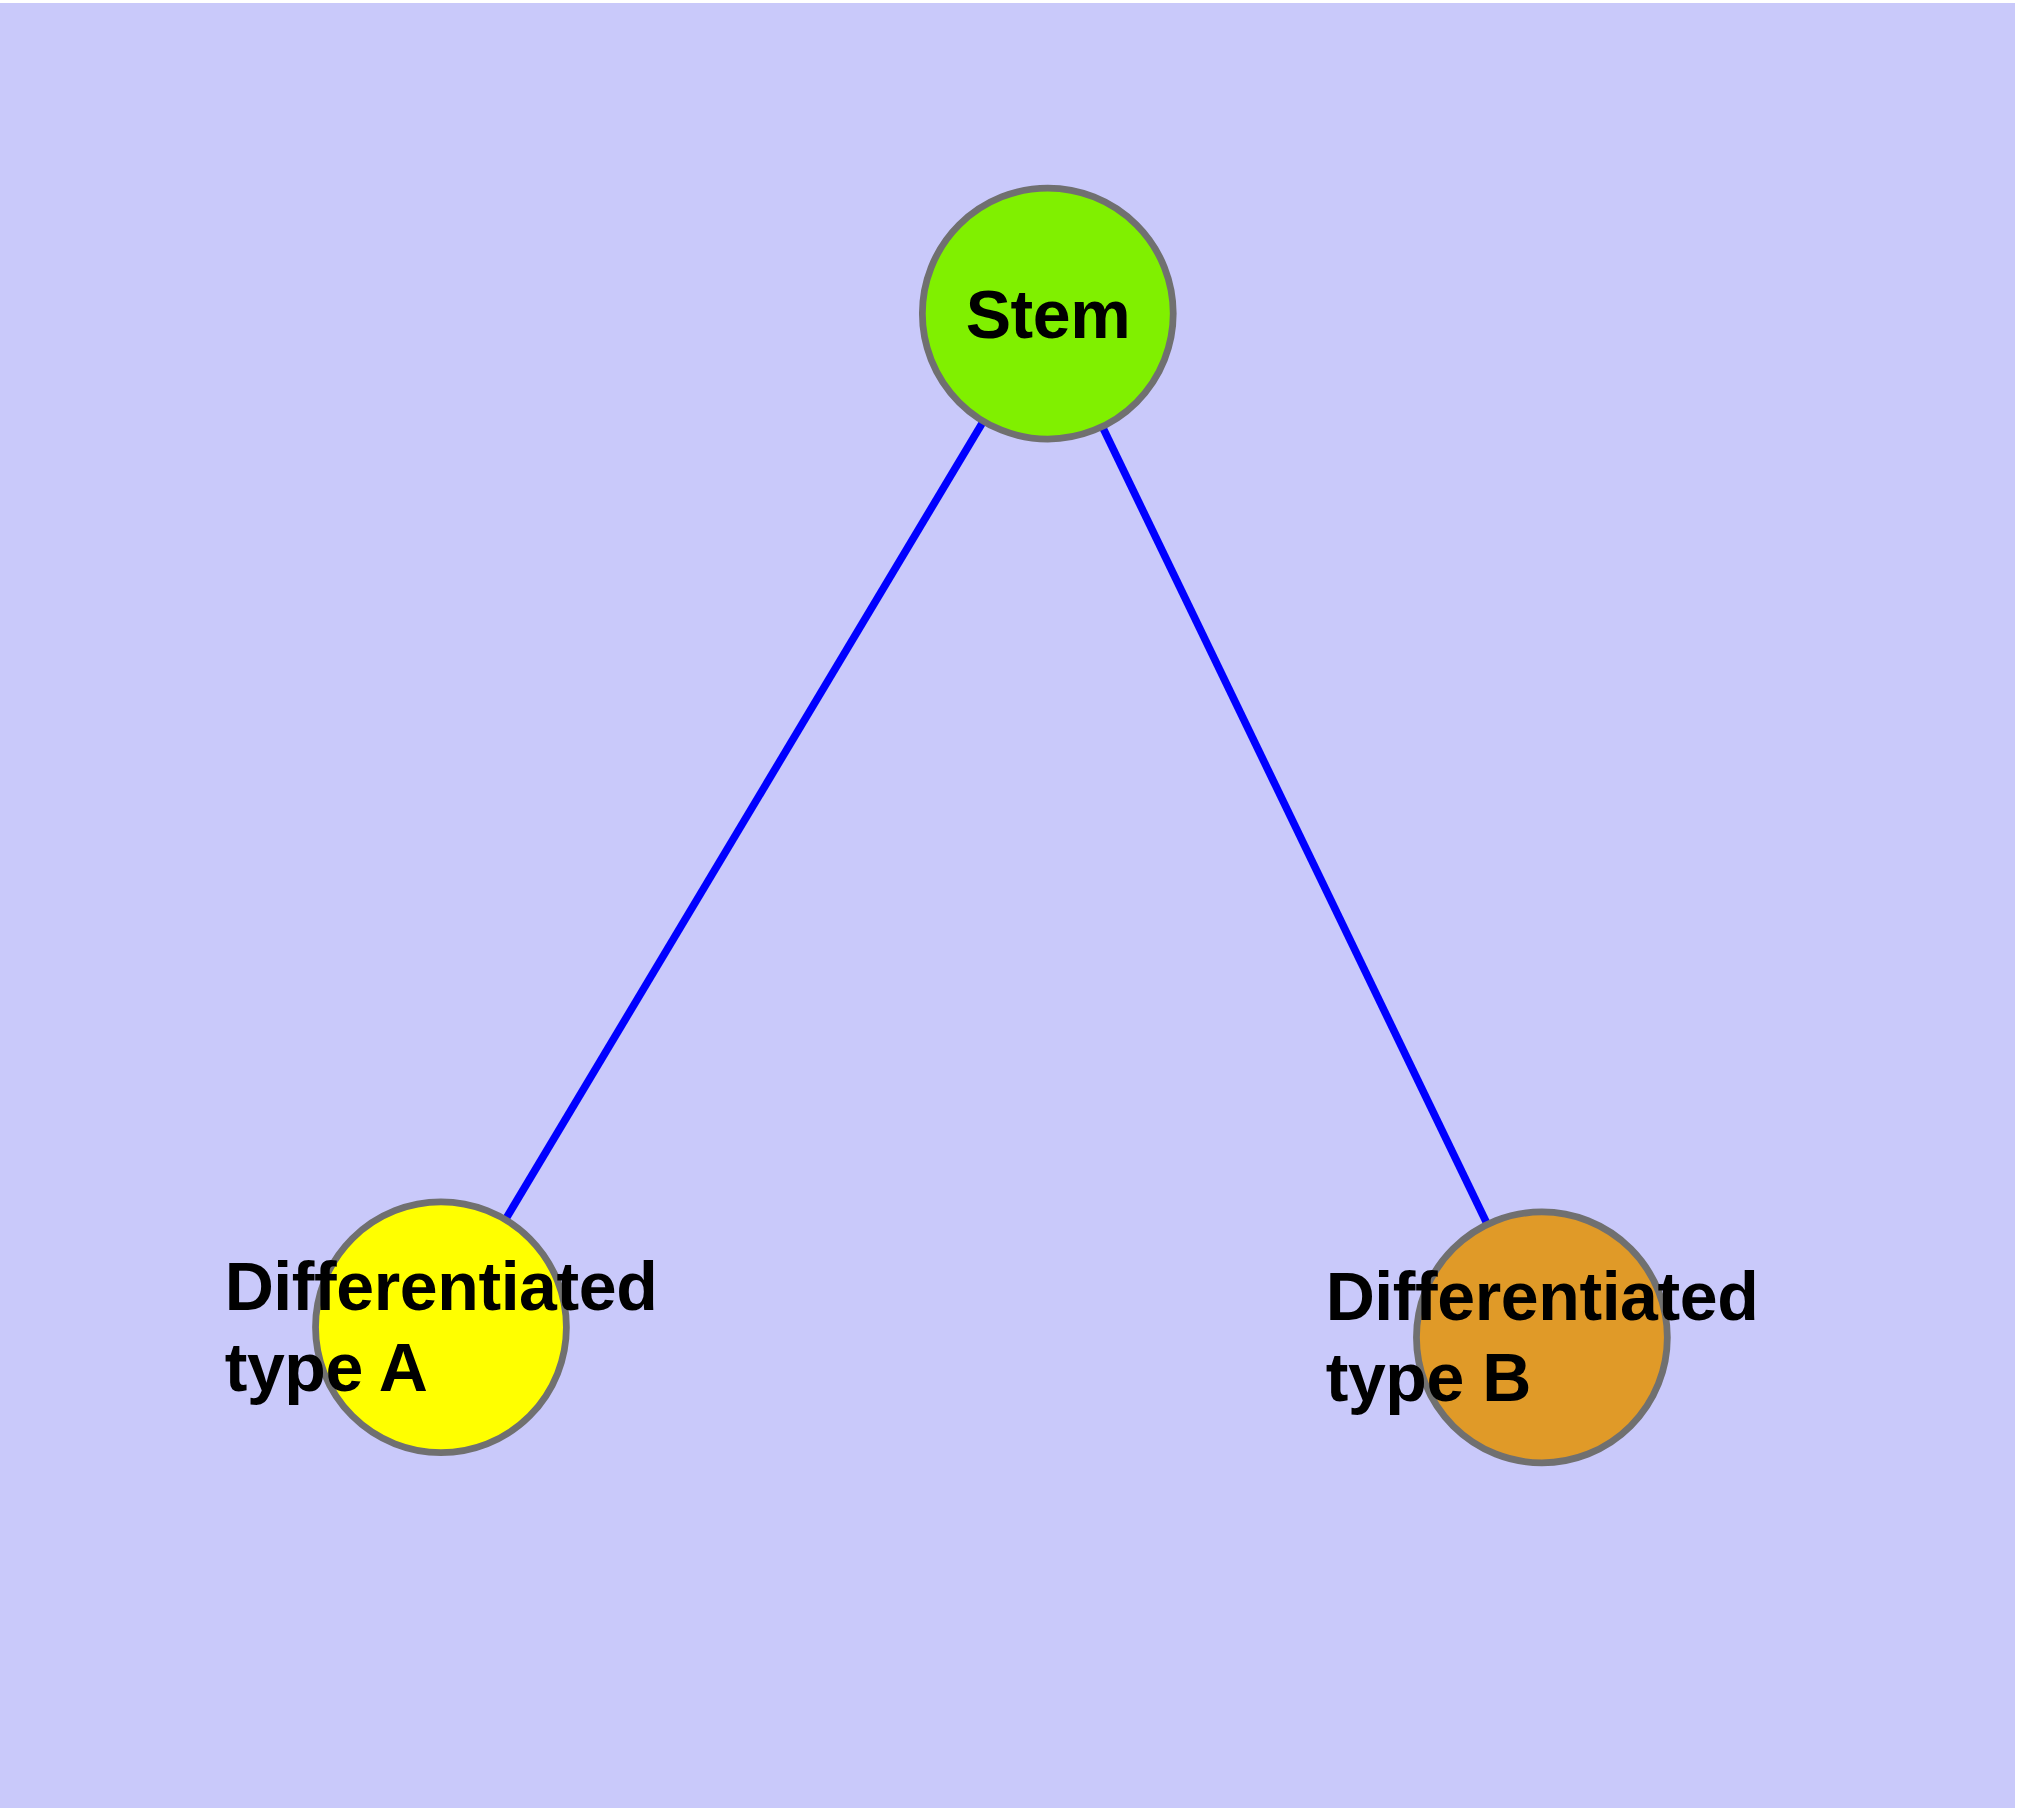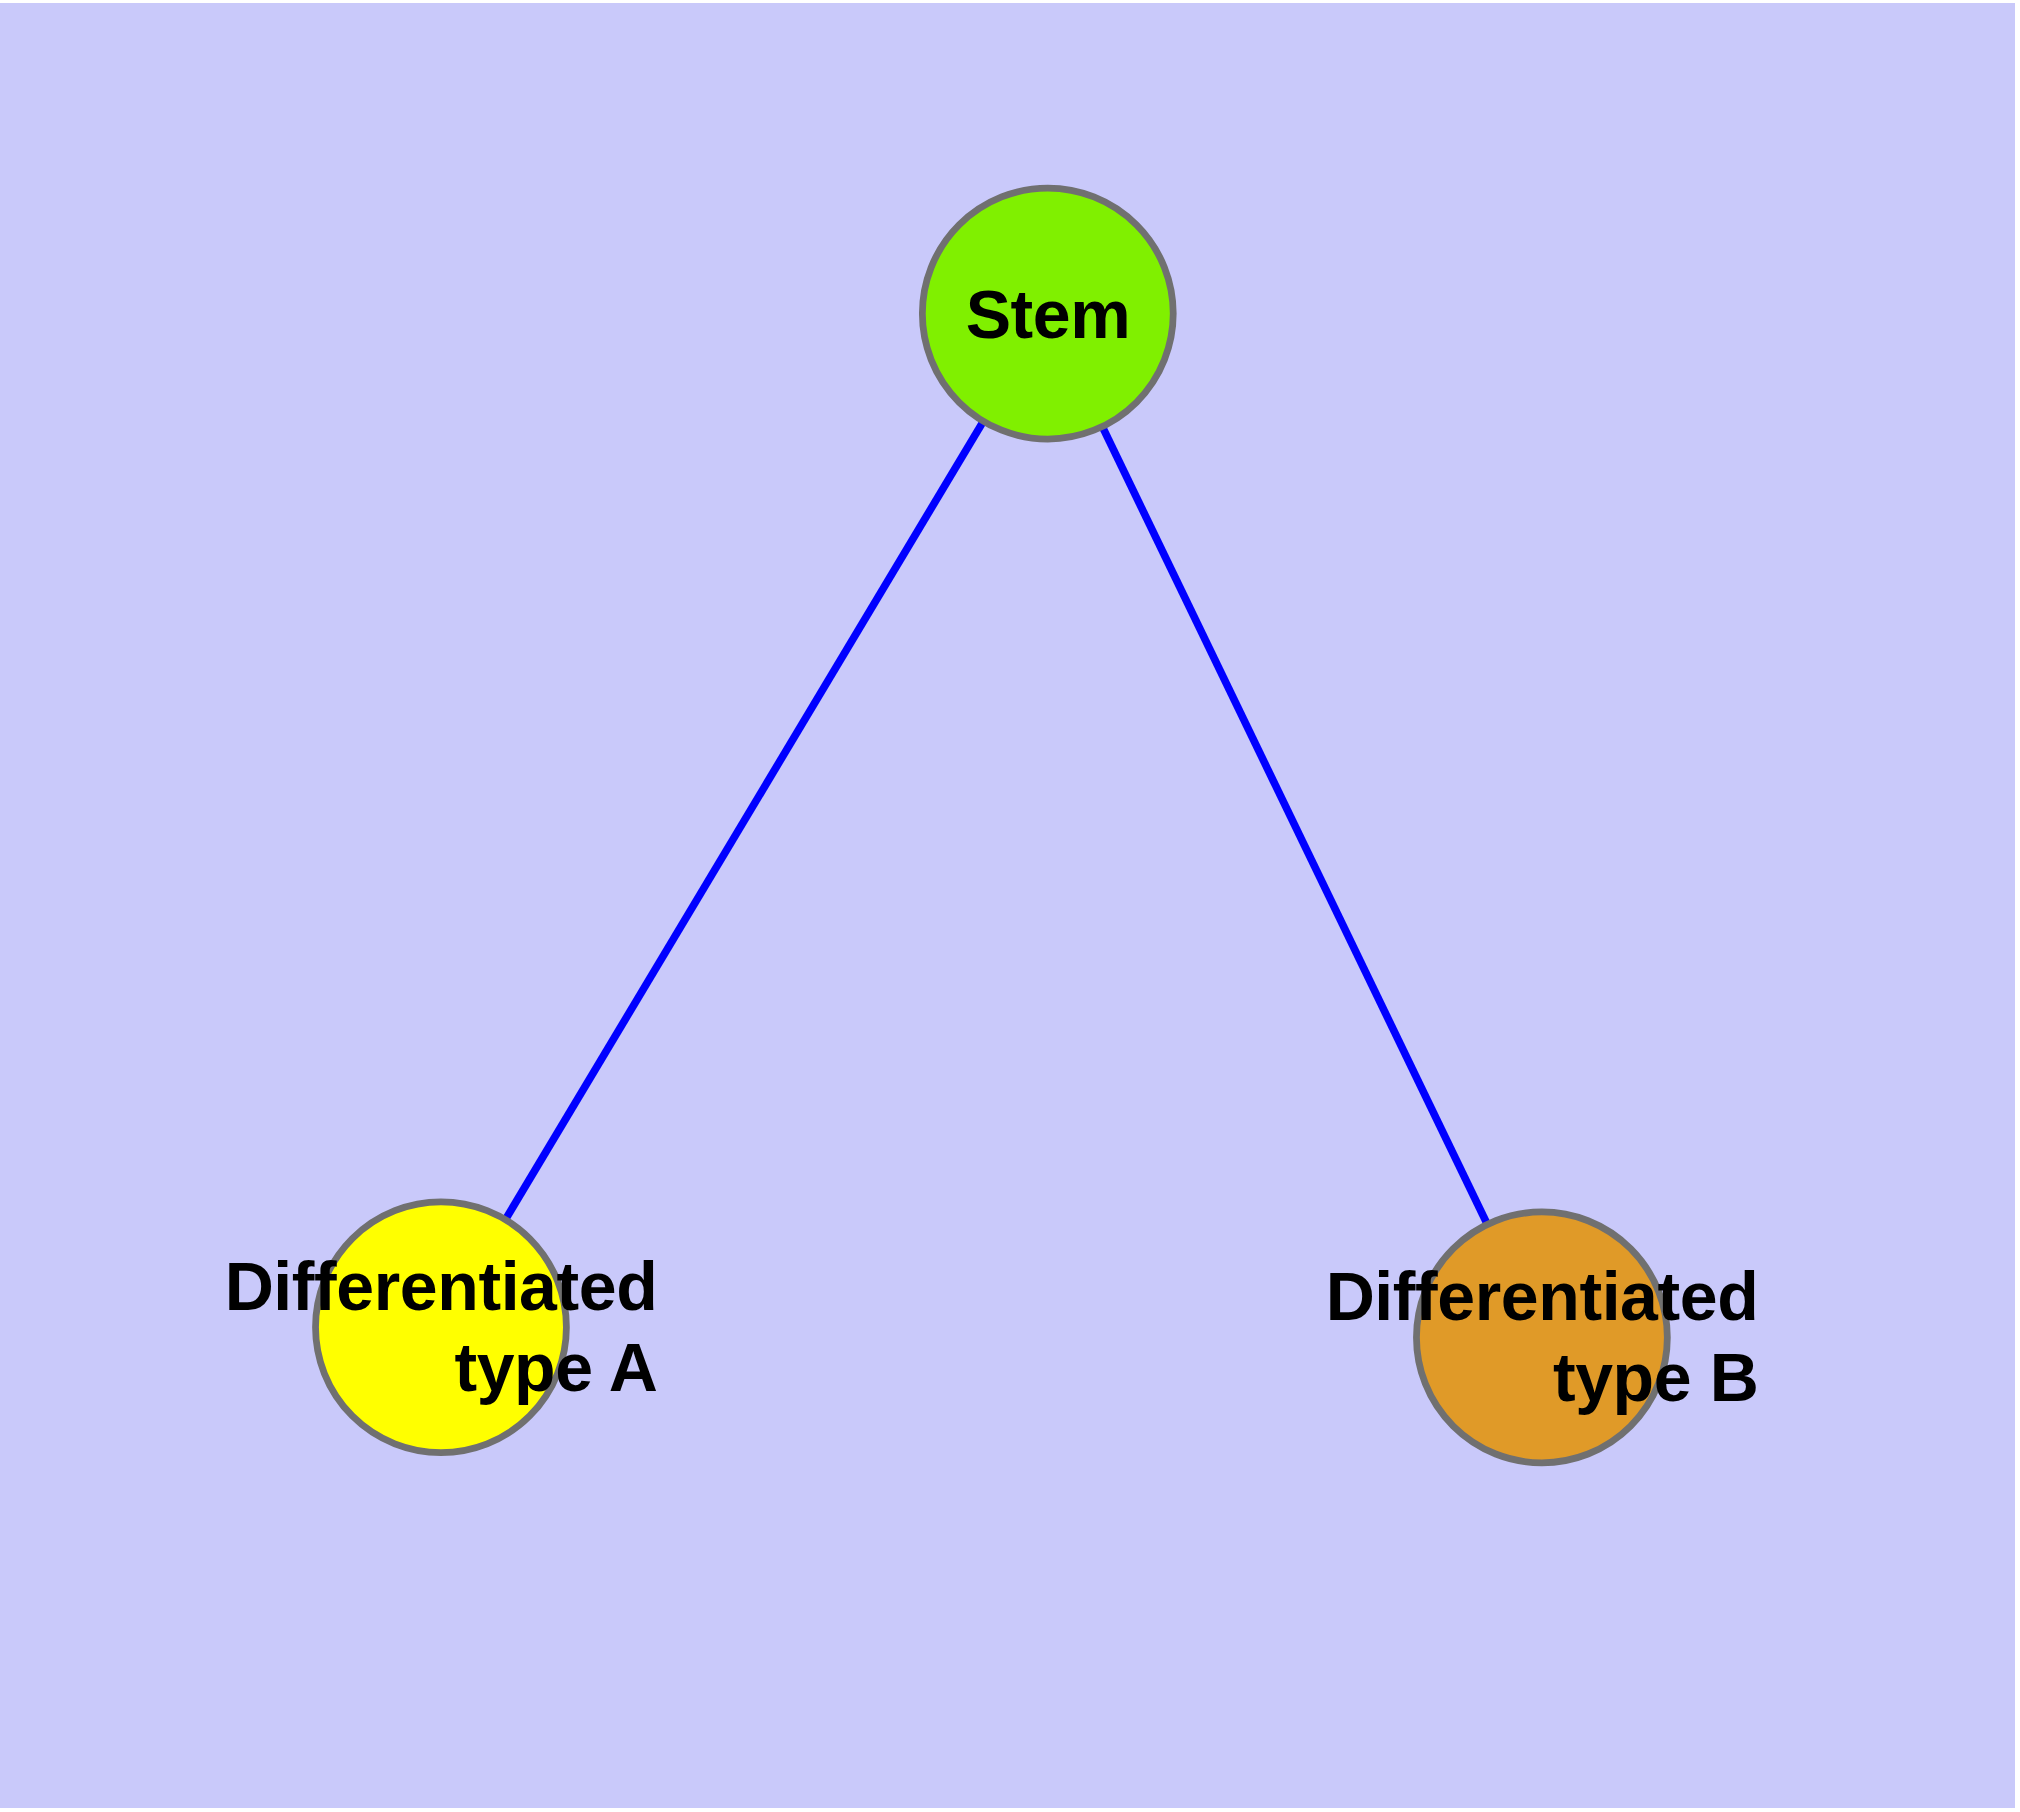--- a/index.html
+++ b/index.html
@@ -29,21 +29,21 @@
     top: 0;
     width: 2021px;
     height: 1812px;
   }
   .node-label {
     position: absolute;
     color: #000000;
     font-weight: bold;
     font-size: 68px;
     line-height: 81px;
-    text-align: right;
+    text-align: left;
     white-space: pre;
     letter-spacing: -0.4px;
     pointer-events: none;
     transform: translate(-50%, -50%);
   }
 </style>
 </head>
 <body>
 
 <div id="canvas">

